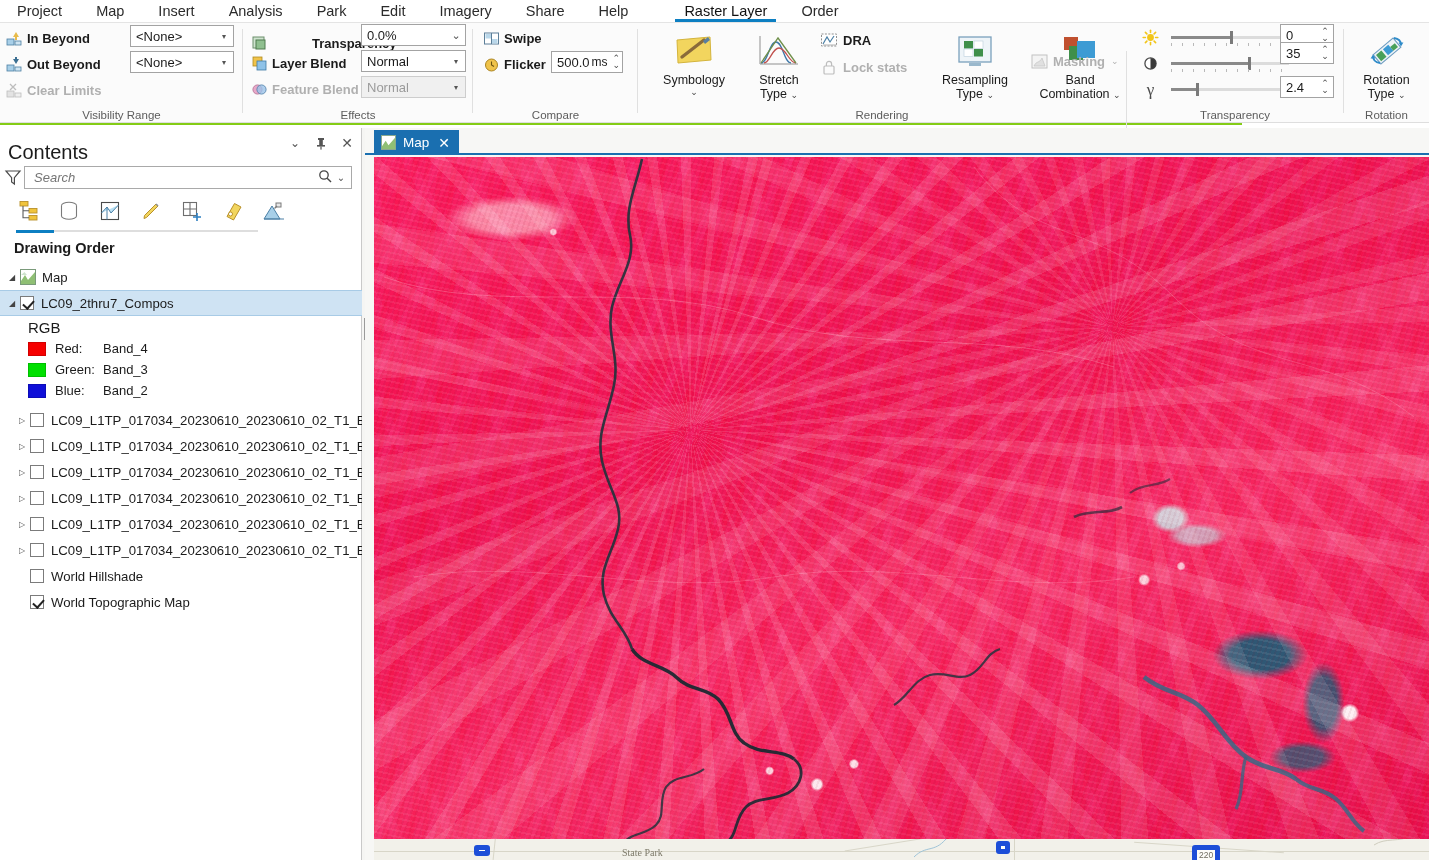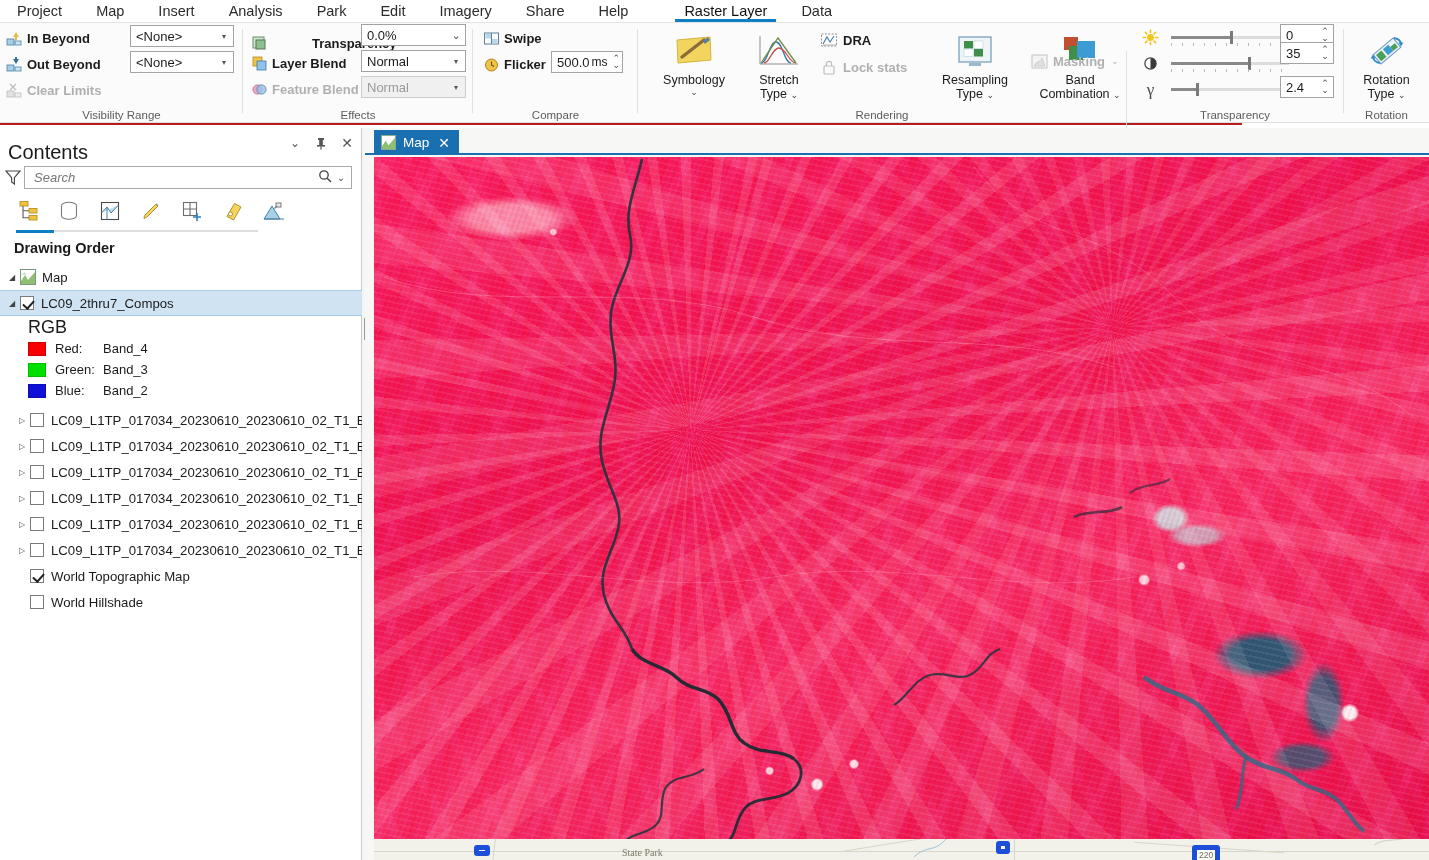--- a/index.html
+++ b/index.html
@@ -10,21 +10,21 @@
     overflow: hidden;
     font-family: "Liberation Sans", sans-serif;
     font-size: 13px;
     color: #1b1b1b;
     background: #ffffff;
     -webkit-font-smoothing: antialiased;
   }
   #app { position: relative; width: 1429px; height: 860px; }
 
   
-  .ribbon { position: absolute; left:0; top:0; width:1242px; height:125px; background:#b91c1c; }
+  .ribbon { position: absolute; left:0; top:0; width:1242px; height:125px; background:#84cc16; }
   .ribbon-tabs {
     position:absolute; left:0; top:0; width:1429px; height:22px;
     display:flex; align-items:center; background:#ffffff;
   }
   .rtab {
     padding: 0 17px; height:22px; line-height:22px;
     font-size:14.5px; color:#2b2b2b; cursor:default; white-space:nowrap;
   }
   .rtab.group-start { margin-left: 22px; }
   .rtab.active {
@@ -130,21 +130,21 @@
   .cbx.checked::after {
     content:""; position:absolute; left:3.5px; top:0.5px; width:5px; height:9px;
     border:solid #222; border-width:0 2px 2px 0; transform:rotate(42deg);
   }
   .tlabel { font-size:13.2px; color:#1b1b1b; }
   .mapicon { width:16px; height:16px; margin-right:6px; flex:0 0 16px; }
   .swatch { width:18px; height:14px; margin-right:9px; flex:0 0 18px; border:1px solid rgba(0,0,0,.15); }
   .bandrow { display:flex; align-items:center; height:21px; padding-left:28px; }
   .bandkey { font-size:13px; width:48px; }
   .bandval { font-size:13px; }
-  .rgbrow { padding-left:28px; height:22px; display:flex; align-items:center; font-size:18px; }
+  .rgbrow { padding-left:28px; height:22px; display:flex; align-items:center; font-size:15px; }
 
   
   .splitter { position:absolute; left:362px; top:128px; width:11px; height:732px; background:#f5f5f3; }
   .split-grip {
     position:absolute; left:2px; top:190px; width:9px; height:22px;
     border:1px solid #9a9a9a; background:#f3f3f1; font-size:7px; color:#555;
     display:flex; align-items:center; justify-content:center;
   }
 
   
@@ -226,21 +226,21 @@
       <div class="rtab">Project</div>
       <div class="rtab">Map</div>
       <div class="rtab">Insert</div>
       <div class="rtab">Analysis</div>
       <div class="rtab">Park</div>
       <div class="rtab">Edit</div>
       <div class="rtab">Imagery</div>
       <div class="rtab">Share</div>
       <div class="rtab">Help</div>
       <div class="rtab active group-start">Raster Layer</div>
-      <div class="rtab">Data</div>
+      <div class="rtab">Order</div>
     </div>
 
     <div class="ribbon-body">
 
       <div class="rgroup" style="left:0; width:243px;">
         <div class="rrow" style="position:absolute; left:6px; top:3px; width:120px;">
           <span class="ricon">
             <svg width="17" height="17" viewBox="0 0 17 17">
               <rect x="1" y="9" width="7" height="6" fill="#a8cfe8" stroke="#4c7fa3" stroke-width=".8"></rect>
               <rect x="9" y="11" width="6" height="4" fill="#cfe4f2" stroke="#4c7fa3" stroke-width=".8"></rect>
@@ -726,26 +726,26 @@
         <span class="expander">▷</span>
         <span class="cbx"></span>
         <span class="tlabel">LC09_L1TP_017034_20230610_20230610_02_T1_B6.TIF</span>
       </div>
       <div class="trow" style="padding-left:14px;">
         <span class="expander">▷</span>
         <span class="cbx"></span>
         <span class="tlabel">LC09_L1TP_017034_20230610_20230610_02_T1_B7.TIF</span>
       </div>
       <div class="trow" style="padding-left:30px;">
+        <span class="cbx"></span>
+        <span class="tlabel">World Hillshade</span>
+      </div>
+      <div class="trow" style="padding-left:30px;">
         <span class="cbx checked"></span>
         <span class="tlabel">World Topographic Map</span>
-      </div>
-      <div class="trow" style="padding-left:30px;">
-        <span class="cbx"></span>
-        <span class="tlabel">World Hillshade</span>
       </div>
 
     </div>
   </div>
 
   <div class="splitter">
     <div class="split-grip">◀</div>
   </div>
 
   <div class="mapview">

